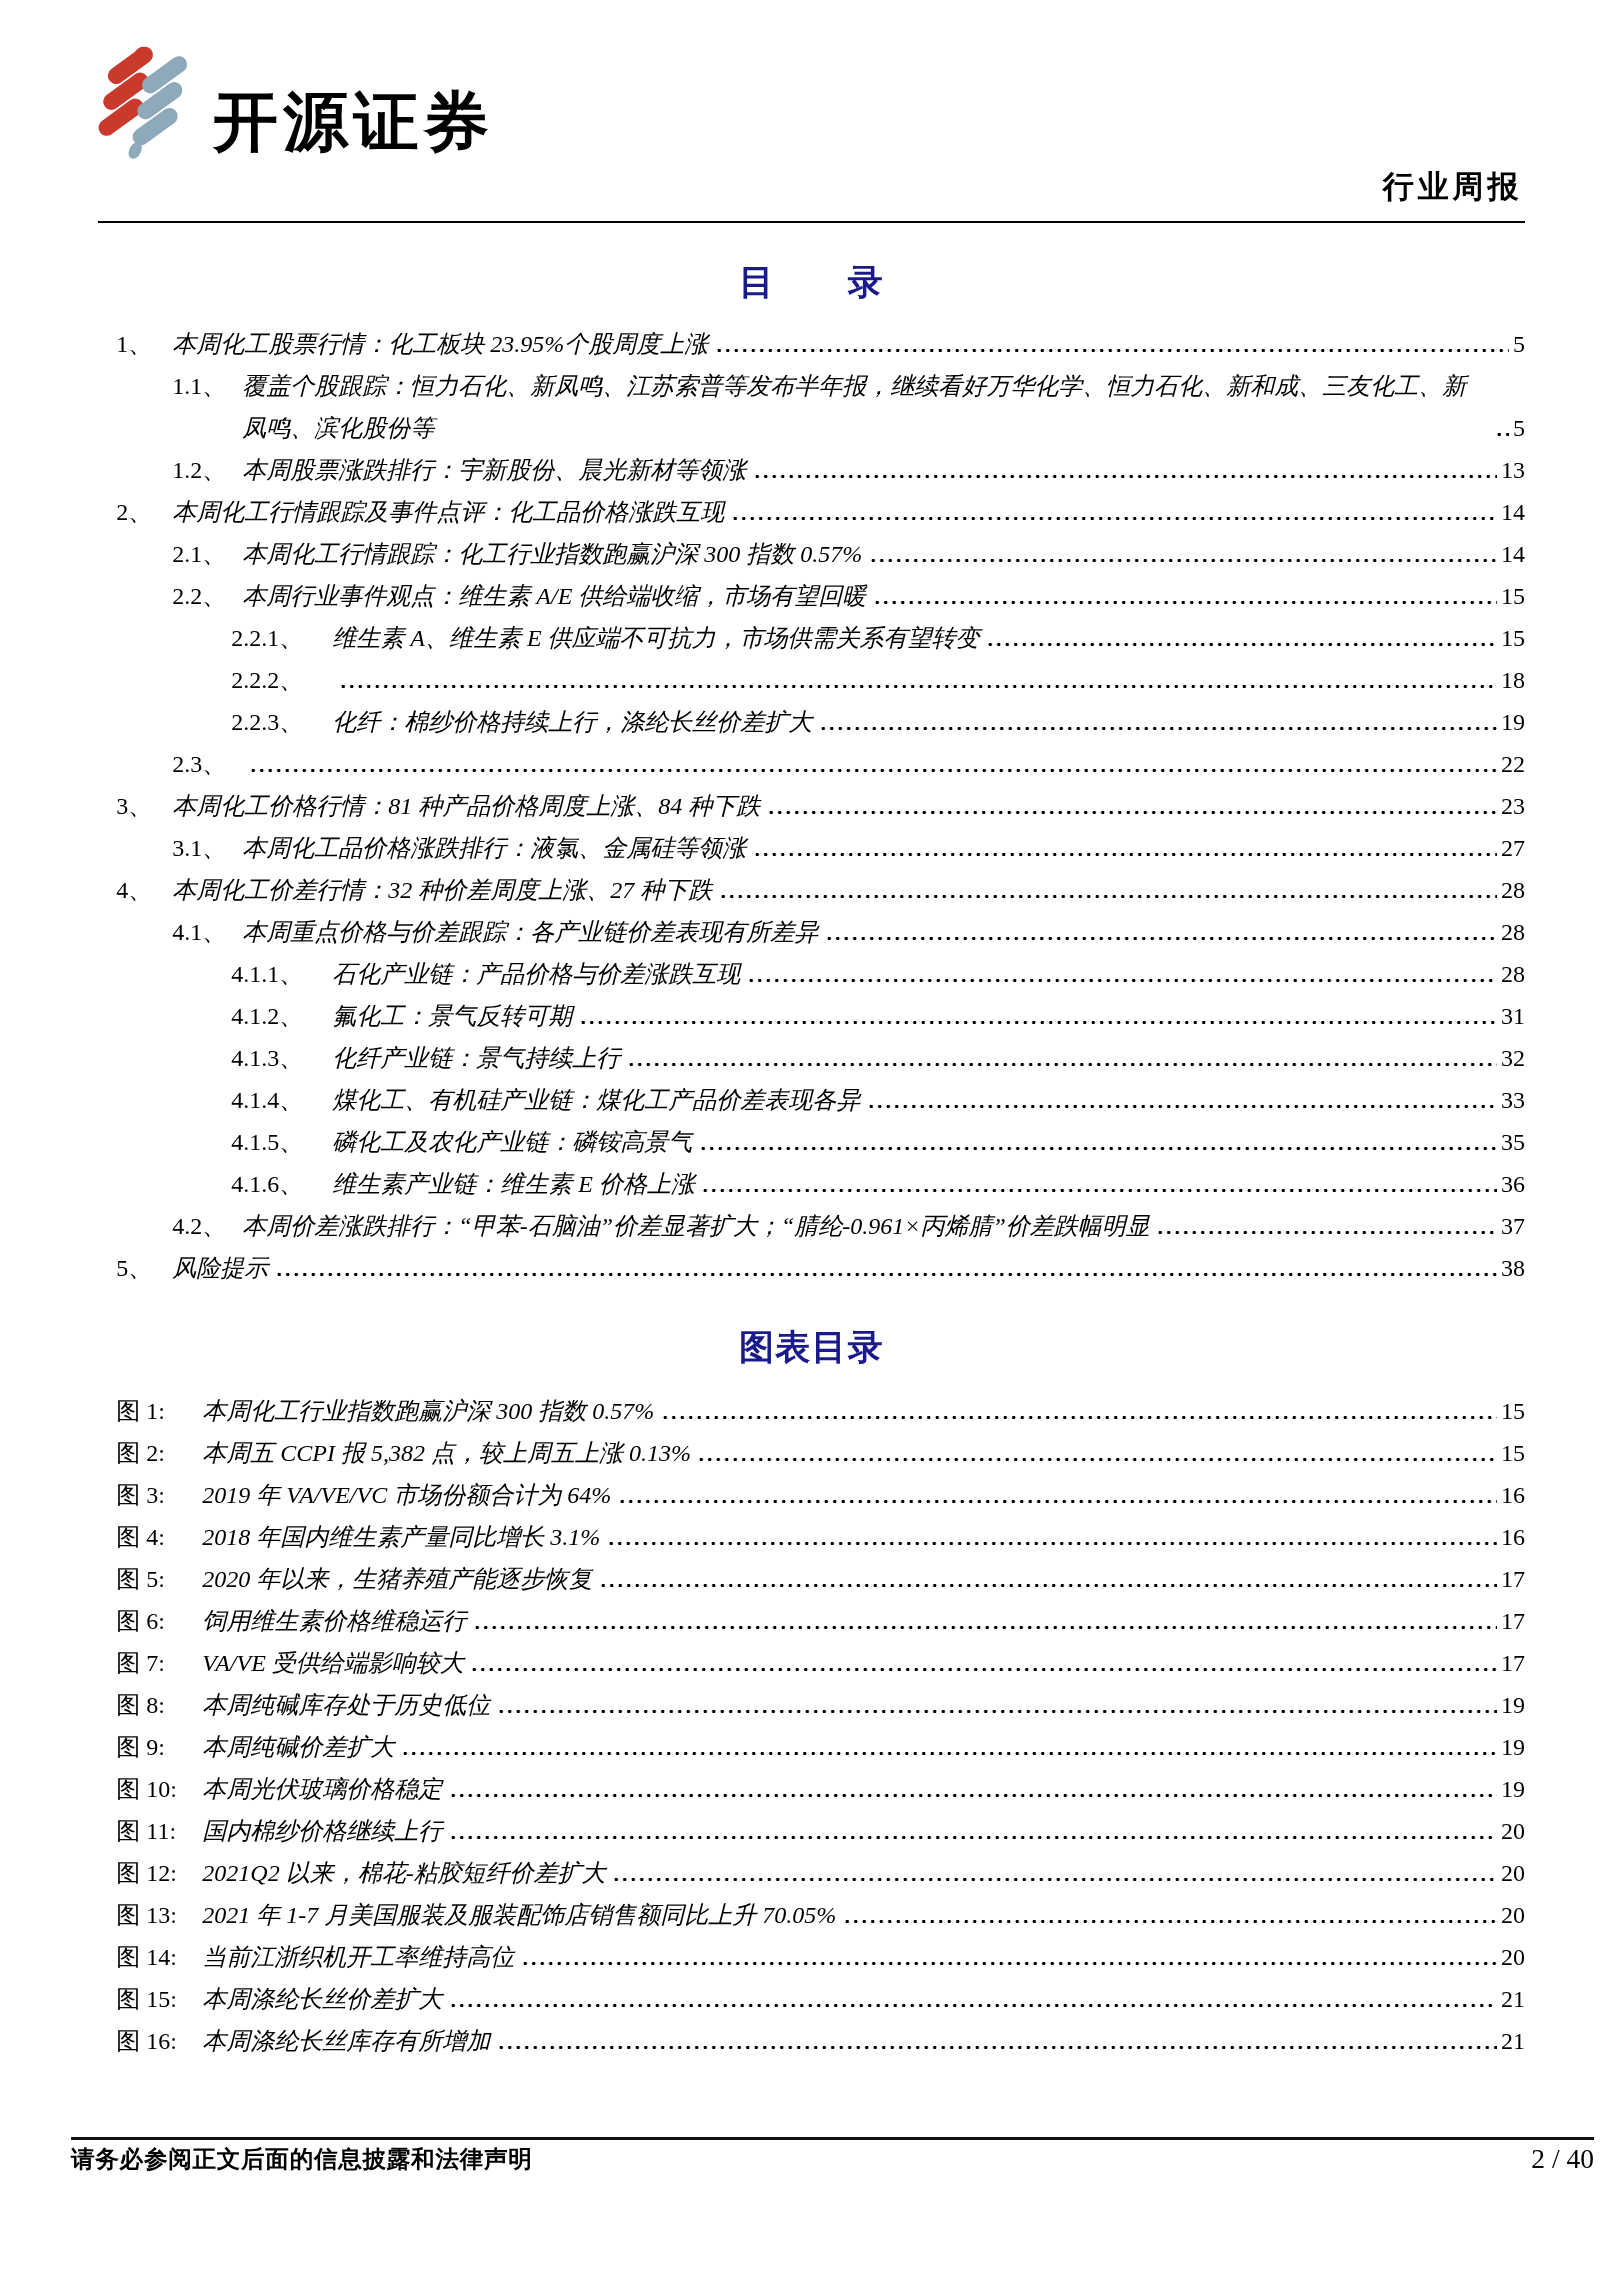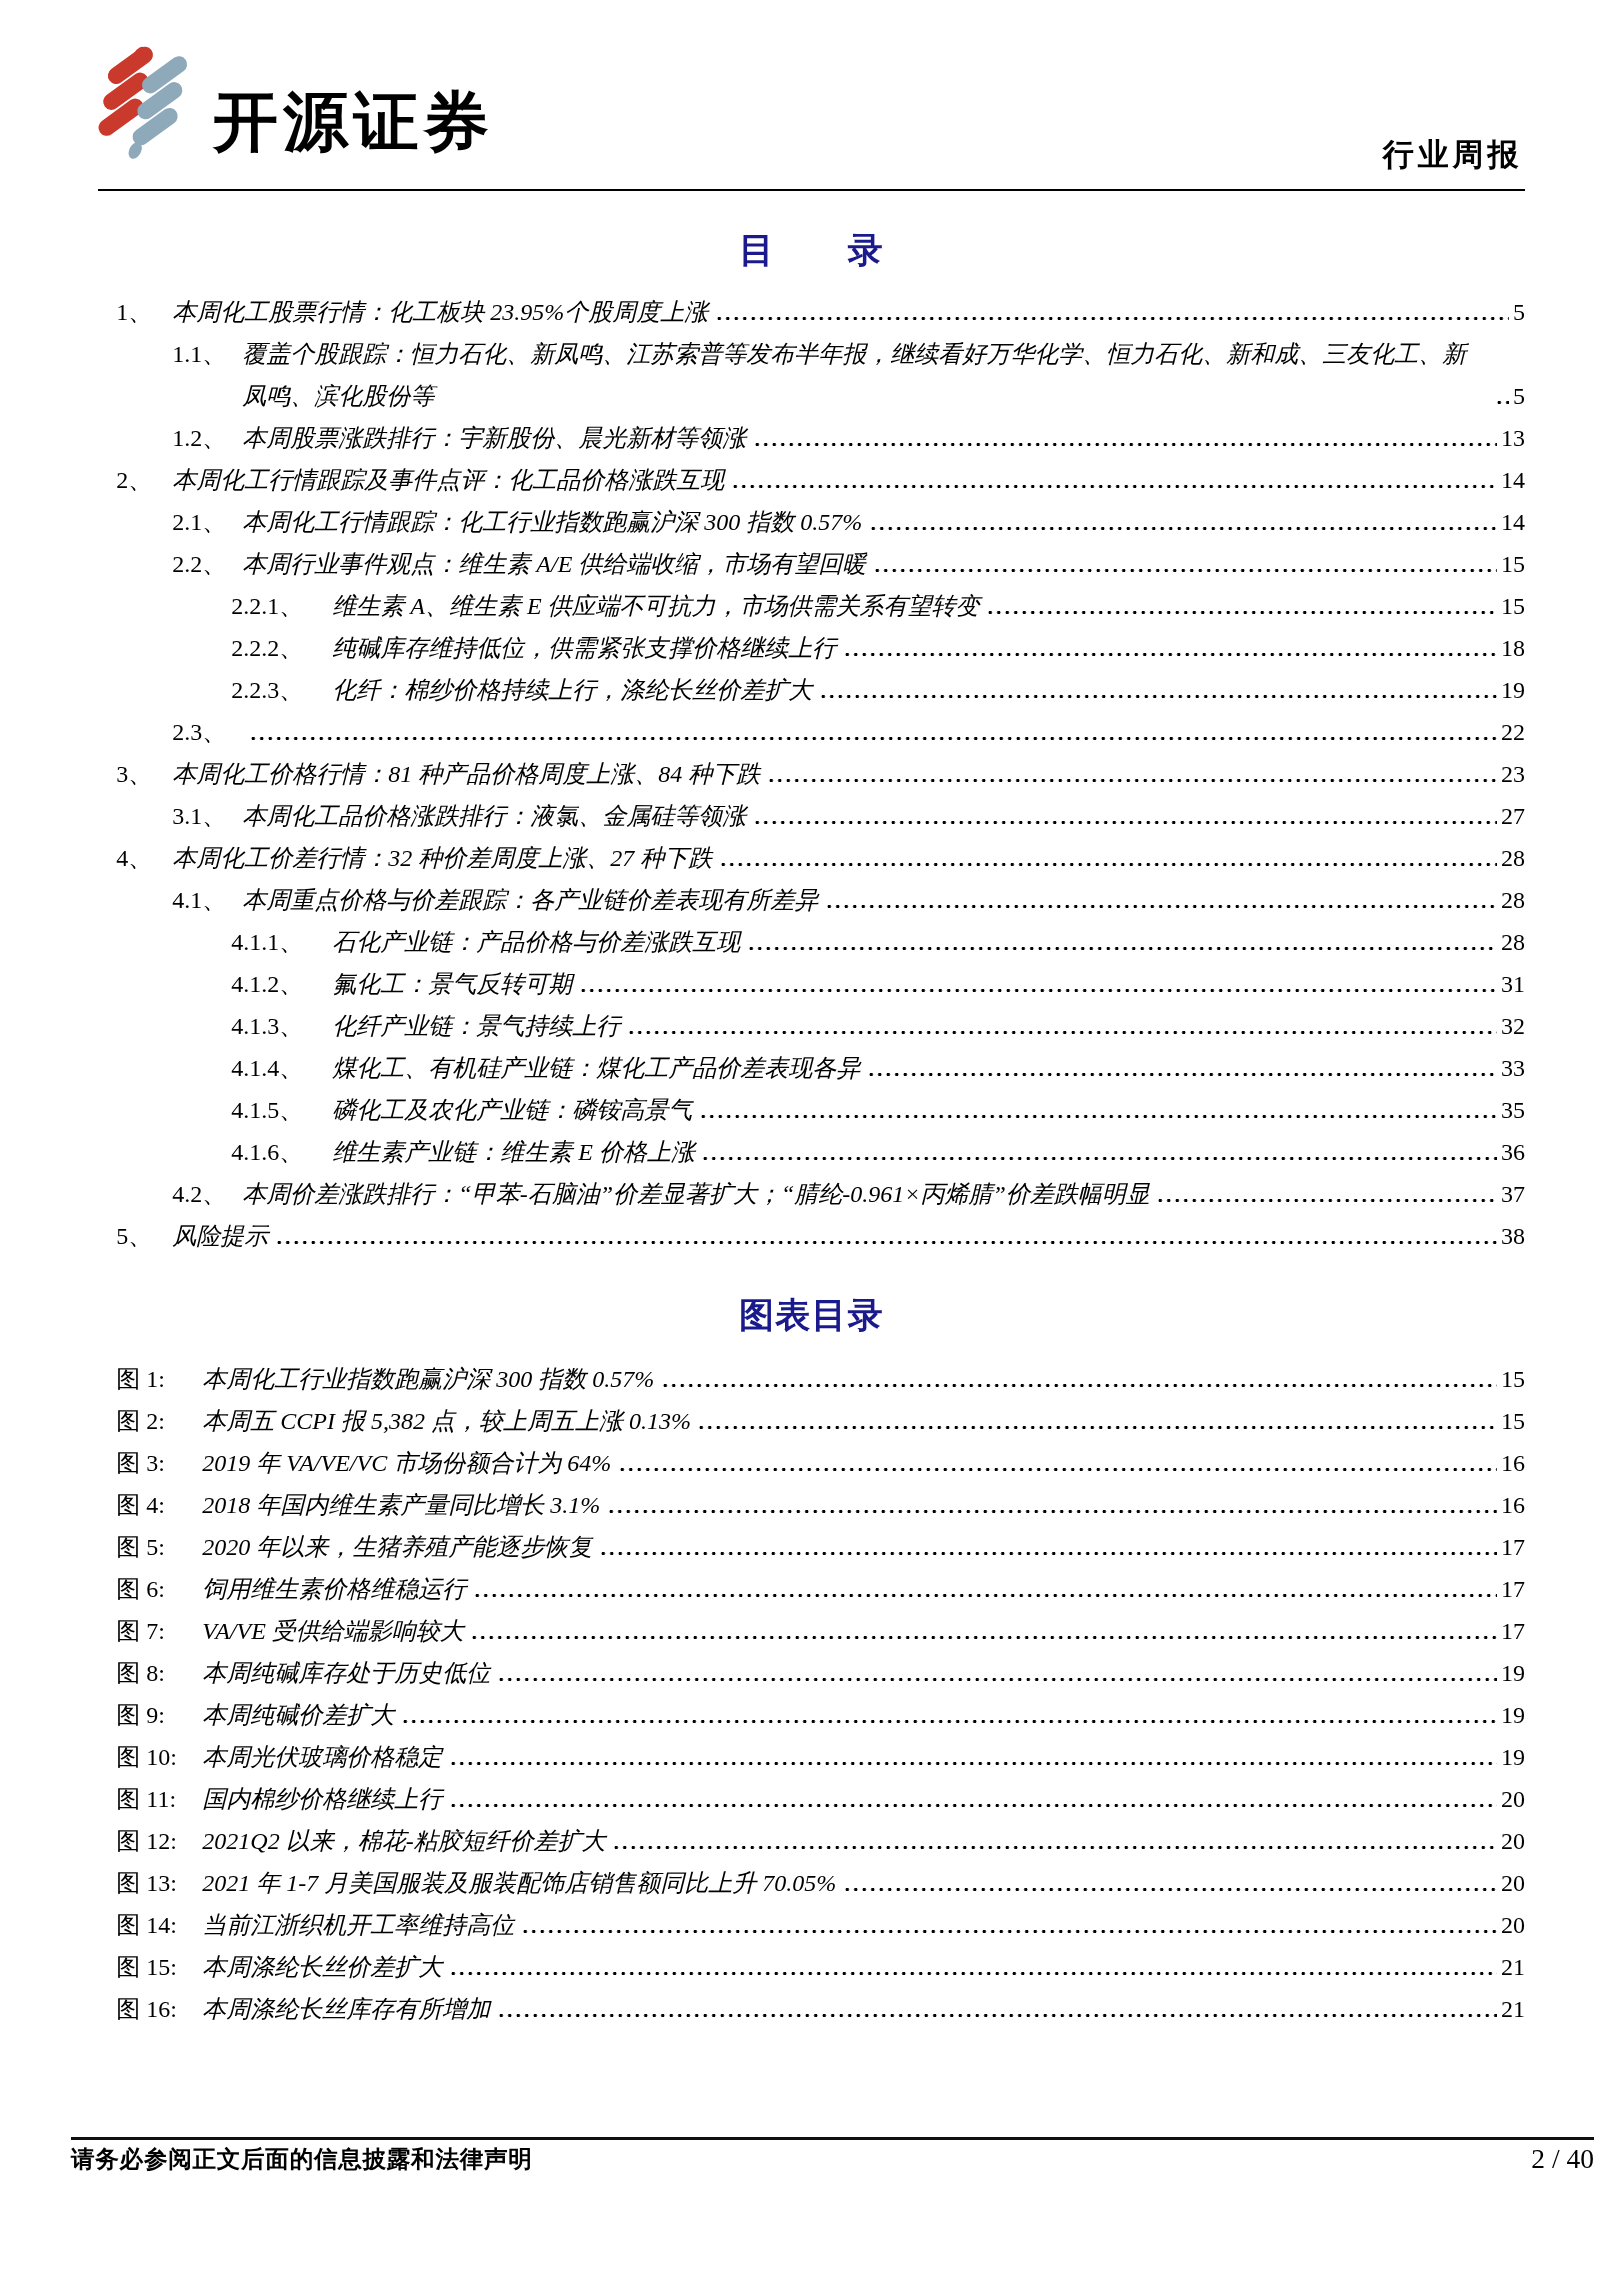--- a/index.html
+++ b/index.html
@@ -11,21 +11,21 @@
   *{margin:0;padding:0;box-sizing:border-box;}
   html,body{background:#ffffff;}
   body{
     width:1623px;height:2295px;position:relative;overflow:hidden;
     font-family:"Liberation Serif","DejaVu Serif",serif;
     color:var(--text_black);
   }
   .page{padding:0 98px;}
 
   
-  .header{position:relative;height:191px;border-bottom:2.6px solid #000;}
+  .header{position:relative;height:223px;border-bottom:2.6px solid #000;}
   .logo{position:absolute;left:-3.9px;top:42px;display:flex;align-items:flex-end;gap:13px;}
   .logo-mark{width:106px;height:118px;flex:0 0 auto;}
   .logo-text{
     font-family:"Liberation Sans","DejaVu Sans",sans-serif;
     font-weight:900;font-size:65px;line-height:1;letter-spacing:5.2px;
     padding-bottom:6.5px;white-space:nowrap;
   }
   .report-type{
     position:absolute;right:2.6px;bottom:13px;
     font-size:31px;font-weight:700;letter-spacing:3.9px;white-space:nowrap;
@@ -142,21 +142,20 @@
     <span class="pg">15</span>
   </div>
       <div class="toc-entry lvl3">
     <span class="num">2.2.1、</span>
     <span class="ttl">维生素 A、维生素 E 供应端不可抗力，市场供需关系有望转变</span>
     <span class="leader"></span>
     <span class="pg">15</span>
   </div>
       <div class="toc-entry lvl3">
     <span class="num">2.2.2、</span>
-    <span class="ttl">纯碱库存维持低位，供需紧张支撑价格继续上行</span>
     <span class="leader"></span>
     <span class="pg">18</span>
   </div>
       <div class="toc-entry lvl3">
     <span class="num">2.2.3、</span>
     <span class="ttl">化纤：棉纱价格持续上行，涤纶长丝价差扩大</span>
     <span class="leader"></span>
     <span class="pg">19</span>
   </div>
       <div class="toc-entry lvl2">

